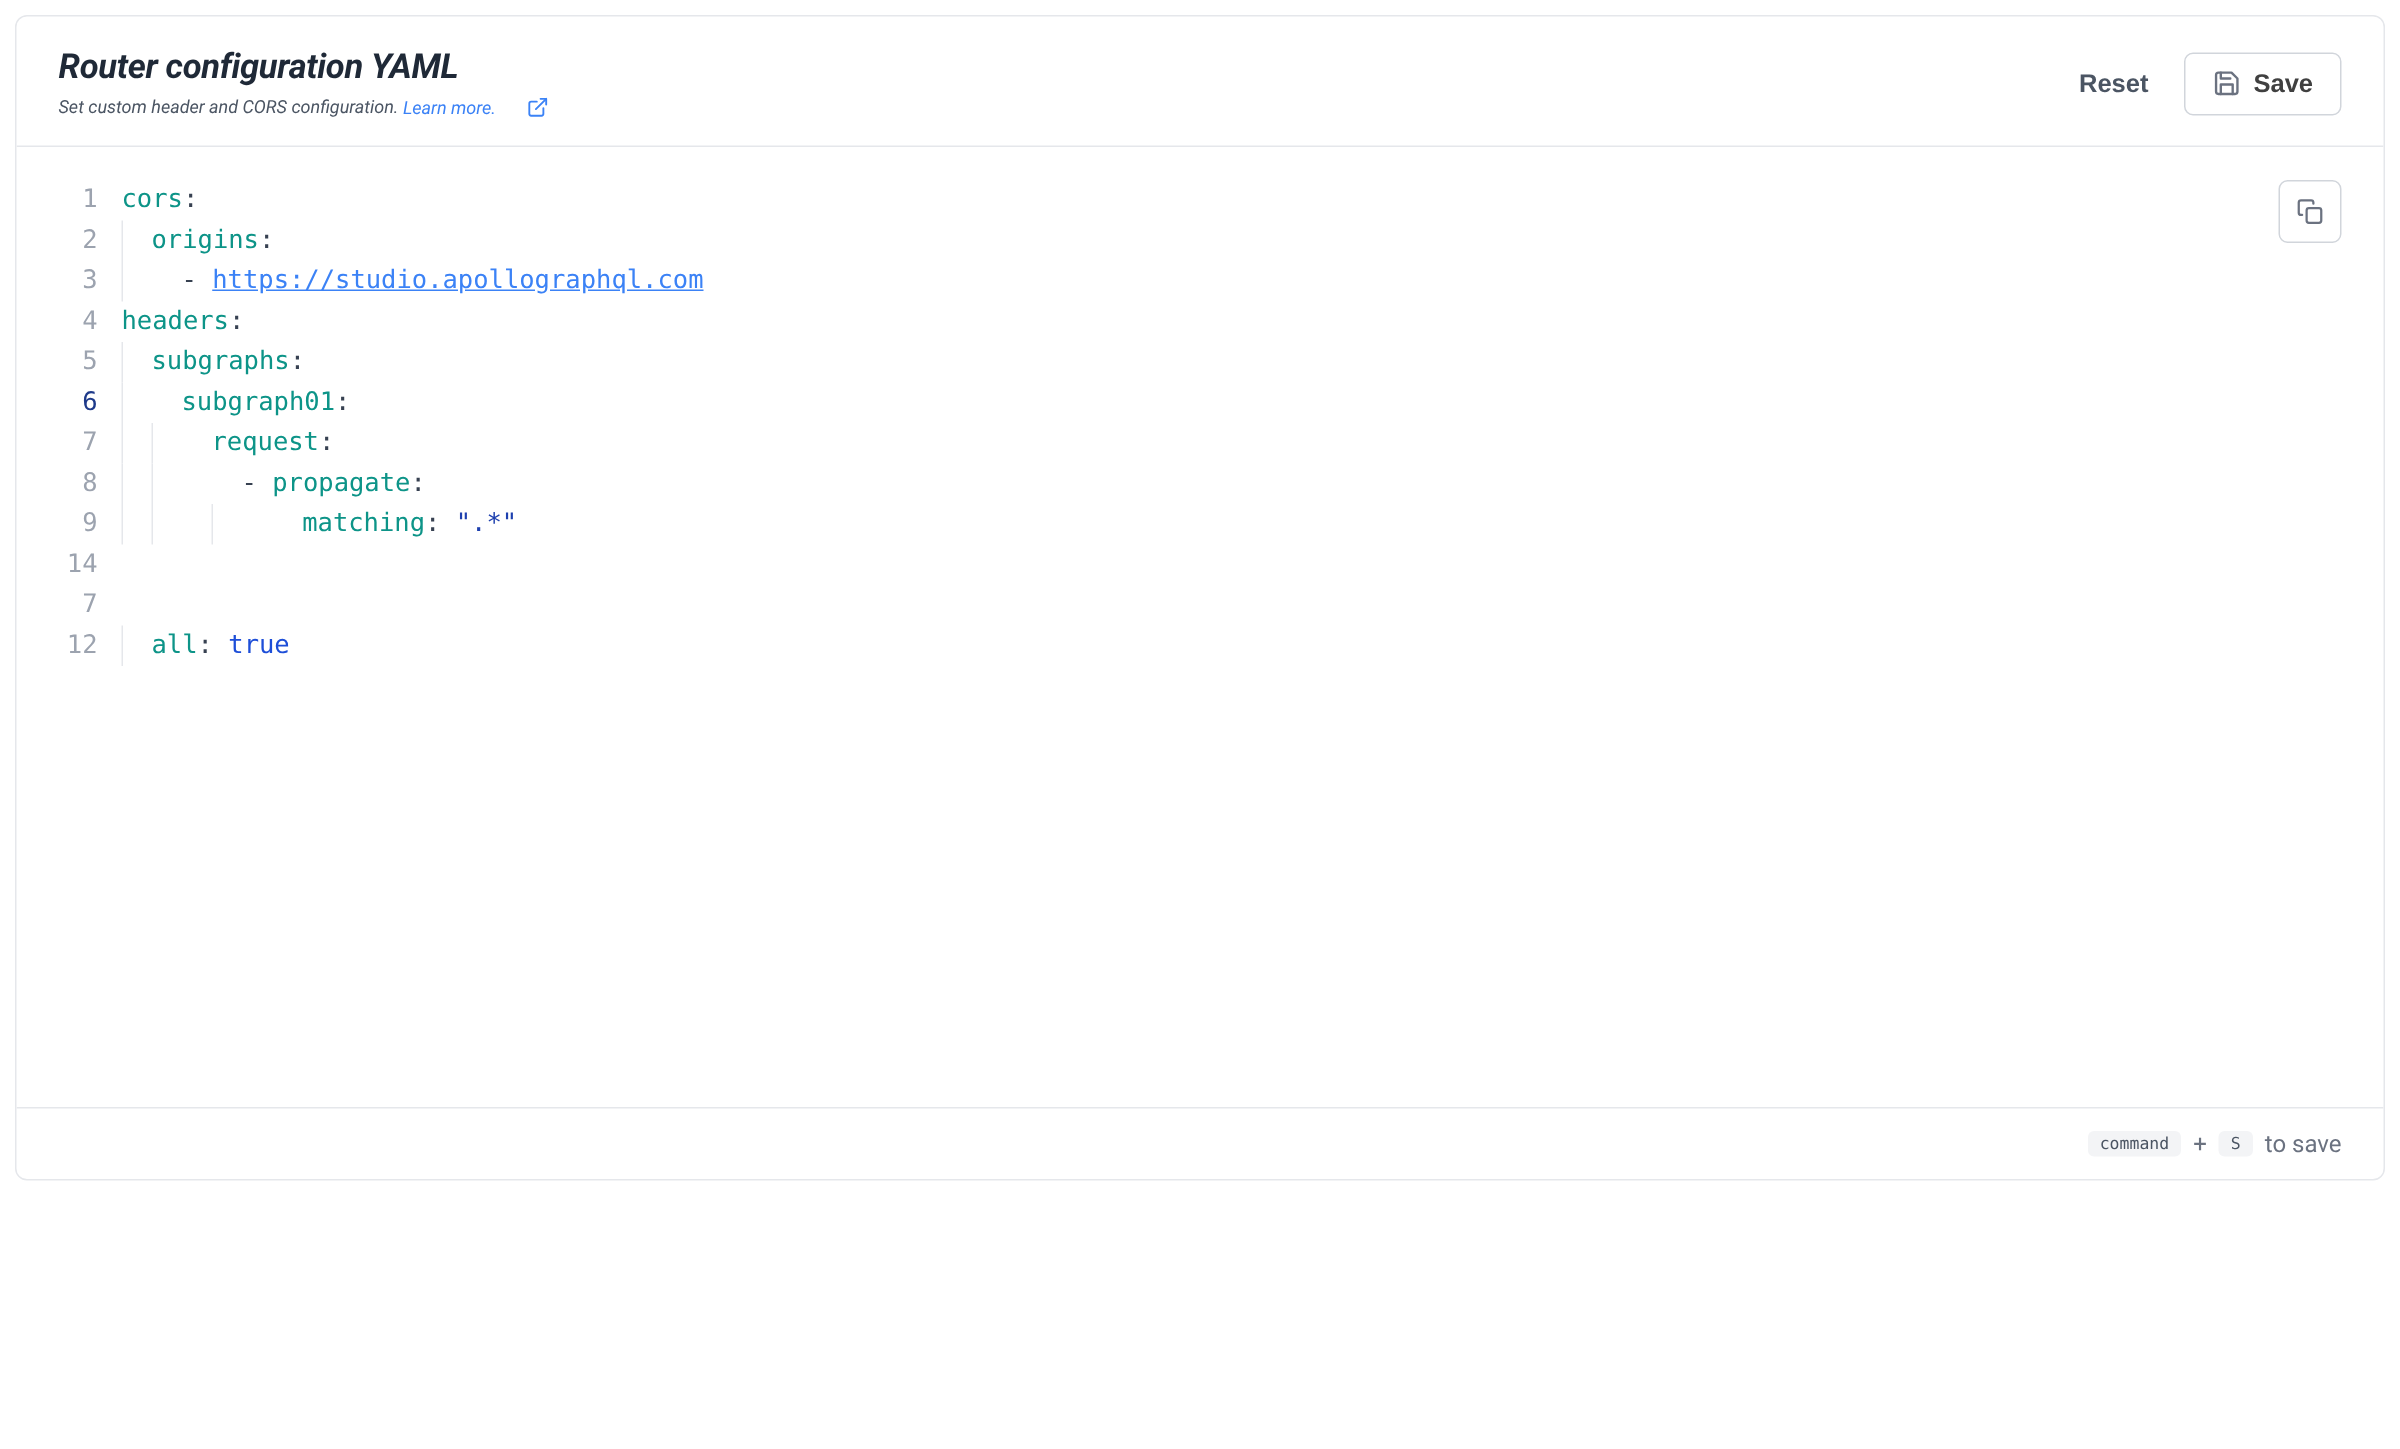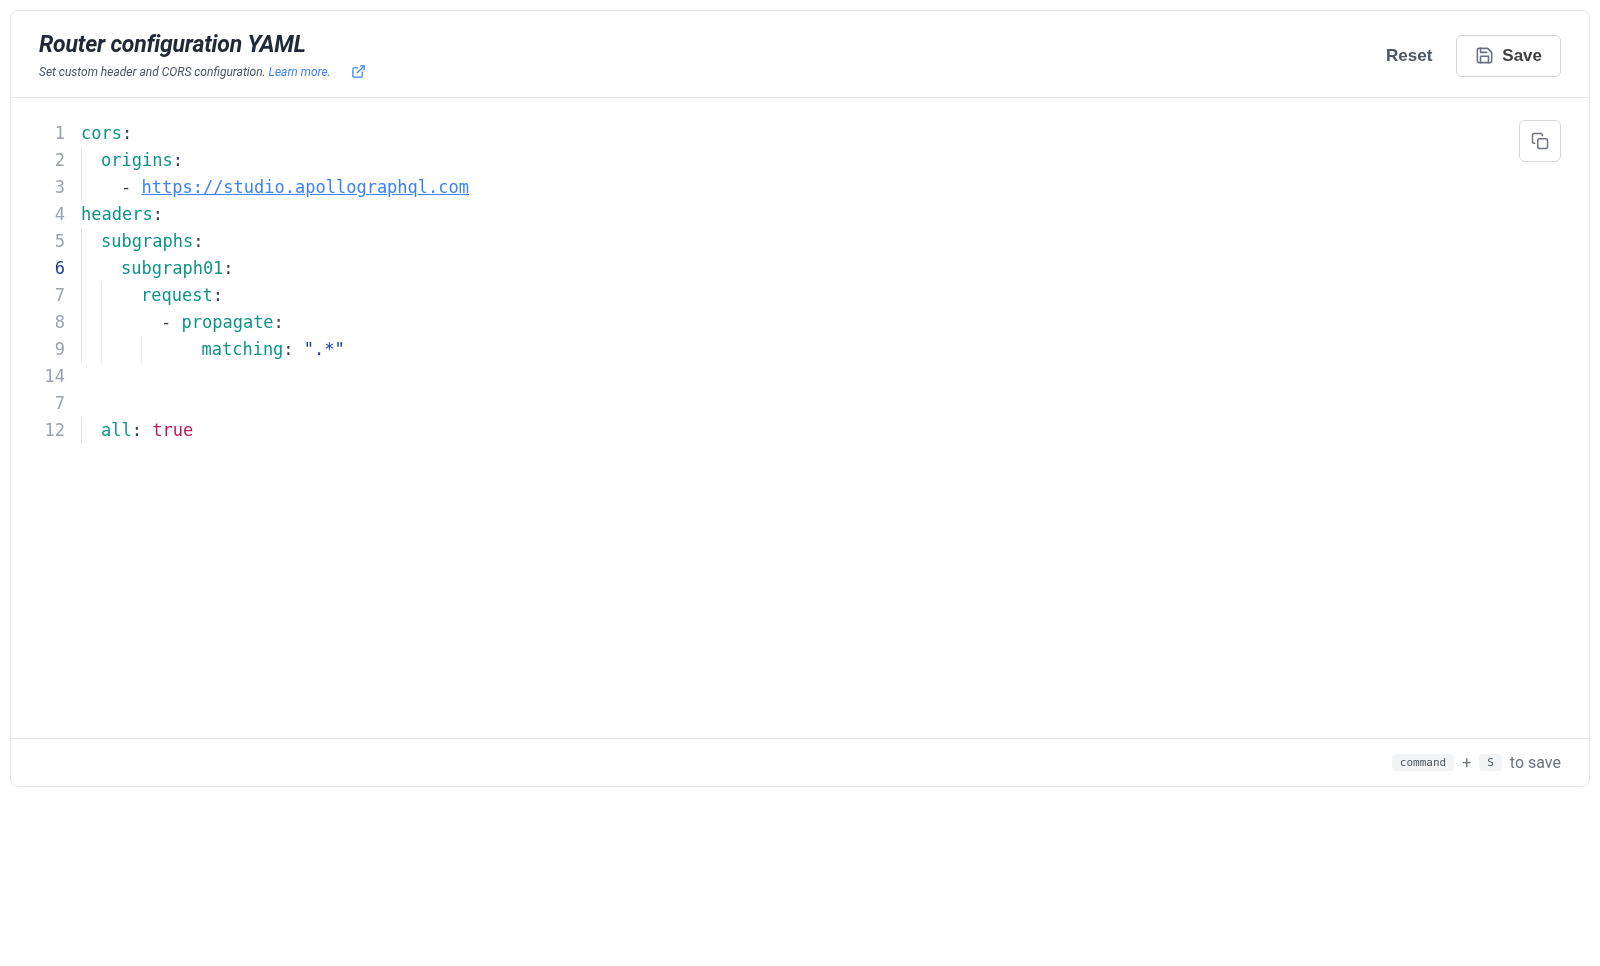--- a/index.html
+++ b/index.html
@@ -145,21 +145,21 @@
       flex-shrink: 0;
     }
     .code-content {
       white-space: pre;
     }
     .tok-key { color: #0d9488; }
     .tok-punc { color: #374151; }
     .tok-dash { color: #374151; }
     .tok-url { color: #3b82f6; text-decoration: underline; }
     .tok-str { color: #1e40af; }
-    .tok-bool { color: #be185d; }
+    .tok-bool { color: #1d4ed8; }
     .panel-footer {
       border-top: 1px solid #e5e7eb;
       padding: 14px 28px;
       display: flex;
       justify-content: flex-end;
       align-items: center;
       gap: 8px;
       font-size: 16px;
       color: #6b7280;
     }

